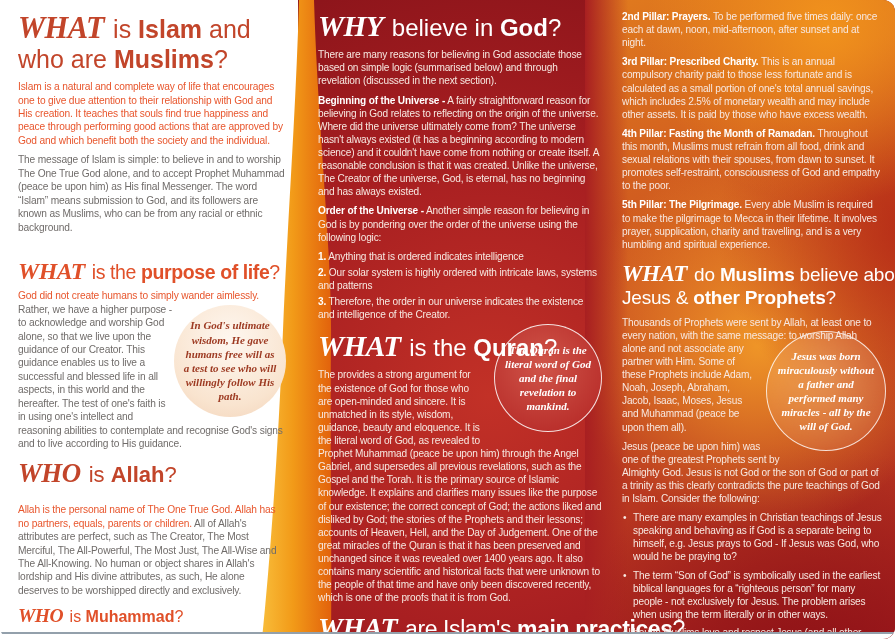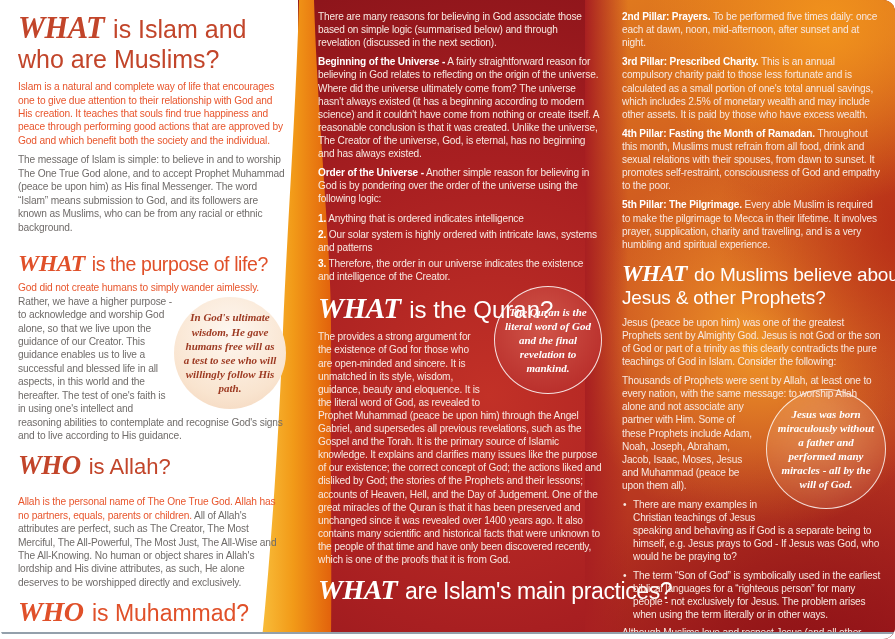--- a/index.html
+++ b/index.html
@@ -20,30 +20,30 @@
   .bottom-edge{position:absolute;left:0;right:0;bottom:0;height:5px;background:#fff;
     border-top:2px solid #93a0ab;z-index:6;}
   
   .col{position:absolute;z-index:3;}
   .col-left{left:18px;top:12px;width:268px;}
   .col-mid{left:318px;top:10px;width:284px;}
   .col-right{left:622px;top:10px;width:260px;}
   
   h2{margin:0;padding:0;font-weight:normal;white-space:nowrap;line-height:1.1;}
   .hL1{font-size:25px;margin:0 0 7px 0;color:var(--heading-red);}
-  .hL2{font-size:19.5px;letter-spacing:-0.4px;margin:16px 0 5px 0;color:var(--heading-orange);}
+  .hL2{font-size:19.5px;letter-spacing:-0.4px;margin:24px 0 5px 0;color:var(--heading-orange);}
   .hL3{font-size:22px;margin:8px 0 15px 0;color:var(--heading-red);}
-  .hL4{font-size:23px;margin:8px 0 5px 0;color:var(--heading-orange);}
+  .hL4{font-size:16px;margin:8px 0 5px 0;color:var(--heading-orange);}
   .hM1{font-size:24px;margin:0 0 6px 0;color:#fff;}
   .hM2{font-size:24px;margin:9px 0 6px 0;color:#fff;}
   .hM3{font-size:23px;letter-spacing:-0.4px;margin:9px 0 5px 0;color:#fff;}
   .hR1{font-size:19px;letter-spacing:-0.2px;margin:9px 0 6px 0;color:#fff;line-height:1.18;}
   .sf{font-family:"Liberation Serif",serif;font-style:italic;font-weight:bold;font-size:1.22em;
       letter-spacing:-0.5px;margin-right:2px;}
-  h2 b{font-weight:normal;}
+  h2 b{font-weight:bold;}
   
   p{margin:0 0 6px 0;}
   .body{font-size:10.2px;line-height:1.32;letter-spacing:-0.15px;color:var(--body-grey);}
   .col-mid .body,.col-right .body{color:var(--text-on-red);line-height:1.3;font-size:10.1px;}
   .lead{color:var(--lead-orange);}
   .plabel{font-weight:bold;color:#ffffff;}
   .li{margin:0 0 3px 0;}
   .li b{color:#fff;}
   .bullet{position:relative;padding-left:11px;margin:0 0 5px 0;}
   .bmark{position:absolute;left:1px;top:0;color:var(--text-on-red);}
@@ -90,20 +90,21 @@
         </span><span> Rather, we have a higher purpose - to acknowledge and worship God alone, so that we live upon the guidance of our Creator. This guidance enables us to live a successful and blessed life in all aspects, in this world and the hereafter. The test of one's faith is in using one's intellect and reasoning abilities to contemplate and recognise God's signs and to live according to His guidance.</span></p>
 
     <h2 class="hL3"><em class="sf">WHO</em><span> is </span><b>Allah</b><span>?</span></h2>
     <p class="body"><span class="lead">Allah is the personal name of The One True God. Allah has no partners, equals, parents or children.</span><span> All of Allah's attributes are perfect, such as The Creator, The Most Merciful, The All-Powerful, The Most Just, The All-Wise and The All-Knowing. No human or object shares in Allah's lordship and His divine attributes, as such, He alone deserves to be worshipped directly and exclusively.</span></p>
 
     <h2 class="hL4"><em class="sf">WHO</em><span> is </span><b>Muhammad</b><span>?</span></h2>
     <p class="body"><span class="lead">Muhammad (peace be upon him) is the final Prophet in the long line of Prophets, sent to call all mankind to the worship of God alone.</span></p>
   </div>
 
   <div class="col col-mid">
+    <h2 class="hM1"><em class="sf">WHY</em><span> believe in </span><b>God</b><span>?</span></h2>
     <p class="body">There are many reasons for believing in God associate those based on simple logic (summarised below) and through revelation (discussed in the next section).</p>
     <p class="body"><span class="plabel">Beginning of the Universe -</span><span> A fairly straightforward reason for believing in God relates to reflecting on the origin of the universe. Where did the universe ultimately come from? The universe hasn't always existed (it has a beginning according to modern science) and it couldn't have come from nothing or create itself. A reasonable conclusion is that it was created. Unlike the universe, The Creator of the universe, God, is eternal, has no beginning and has always existed.</span></p>
     <p class="body"><span class="plabel">Order of the Universe -</span><span> Another simple reason for believing in God is by pondering over the order of the universe using the following logic:</span></p>
     <div>
       <p class="body li"><b>1.</b><span> Anything that is ordered indicates intelligence</span></p>
       <p class="body li"><b>2.</b><span> Our solar system is highly ordered with intricate laws, systems and patterns</span></p>
       <p class="body li"><b>3.</b><span> Therefore, the order in our universe indicates the existence and intelligence of the Creator.</span></p>
     </div>
     <span class="callout c-red">
         <span class="callout-text">The Quran is the literal word of God and the final revelation to mankind.</span>
@@ -115,23 +116,23 @@
   </div>
 
   <div class="col col-right">
     <p class="body"><span class="plabel">2nd Pillar: Prayers.</span><span> To be performed five times daily: once each at dawn, noon, mid-afternoon, after sunset and at night.</span></p>
     <p class="body"><span class="plabel">3rd Pillar: Prescribed Charity.</span><span> This is an annual compulsory charity paid to those less fortunate and is calculated as a small portion of one's total annual savings, which includes 2.5% of monetary wealth and may include other assets. It is paid by those who have excess wealth.</span></p>
     <p class="body"><span class="plabel">4th Pillar: Fasting the Month of Ramadan.</span><span> Throughout this month, Muslims must refrain from all food, drink and sexual relations with their spouses, from dawn to sunset. It promotes self-restraint, consciousness of God and empathy to the poor.</span></p>
     <p class="body"><span class="plabel">5th Pillar: The Pilgrimage.</span><span> Every able Muslim is required to make the pilgrimage to Mecca in their lifetime. It involves prayer, supplication, charity and travelling, and is a very humbling and spiritual experience.</span></p>
 
     <h2 class="hR1"><em class="sf">WHAT</em><span> do </span><b>Muslims</b><span> believe about</span><br><span>Jesus</span><span> &amp; </span><b>other Prophets</b><span>?</span></h2>
 
-    <p class="body">Jesus (peace be upon him) was one of the greatest Prophets sent by Almighty God. Jesus is not God or the son of God or part of a trinity as this clearly contradicts the pure teachings of God in Islam. Consider the following:</p>
     <p class="body"><span>Thousands of Prophets were sent by Allah, at least one to every nation, with the same </span><span class="callout c-glass">
           <span class="callout-text">Jesus was born miraculously without a father and performed many miracles - all by the will of God.</span>
         </span><span>message: to worship Allah alone and not associate any partner with Him. Some of these Prophets include Adam, Noah, Joseph, Abraham, Jacob, Isaac, Moses, Jesus and Muhammad (peace be upon them all).</span></p>
+    <p class="body">Jesus (peace be upon him) was one of the greatest Prophets sent by Almighty God. Jesus is not God or the son of God or part of a trinity as this clearly contradicts the pure teachings of God in Islam. Consider the following:</p>
     <p class="body bullet"><span class="bmark">•</span><span>There are many examples in Christian teachings of Jesus speaking and behaving as if God is a separate being to himself, e.g. Jesus prays to God - If Jesus was God, who would he be praying to?</span></p>
     <p class="body bullet"><span class="bmark">•</span><span>The term “Son of God” is symbolically used in the earliest biblical languages for a “righteous person” for many people - not exclusively for Jesus. The problem arises when using the term literally or in other ways.</span></p>
     <p class="body">Although Muslims love and respect Jesus (and all other Prophets), they do not worship him nor attribute to him divine attributes, as this is reserved solely for God.</p>
   </div>
 
   <div class="bottom-edge"></div>
 </div>
 
 </body></html>

